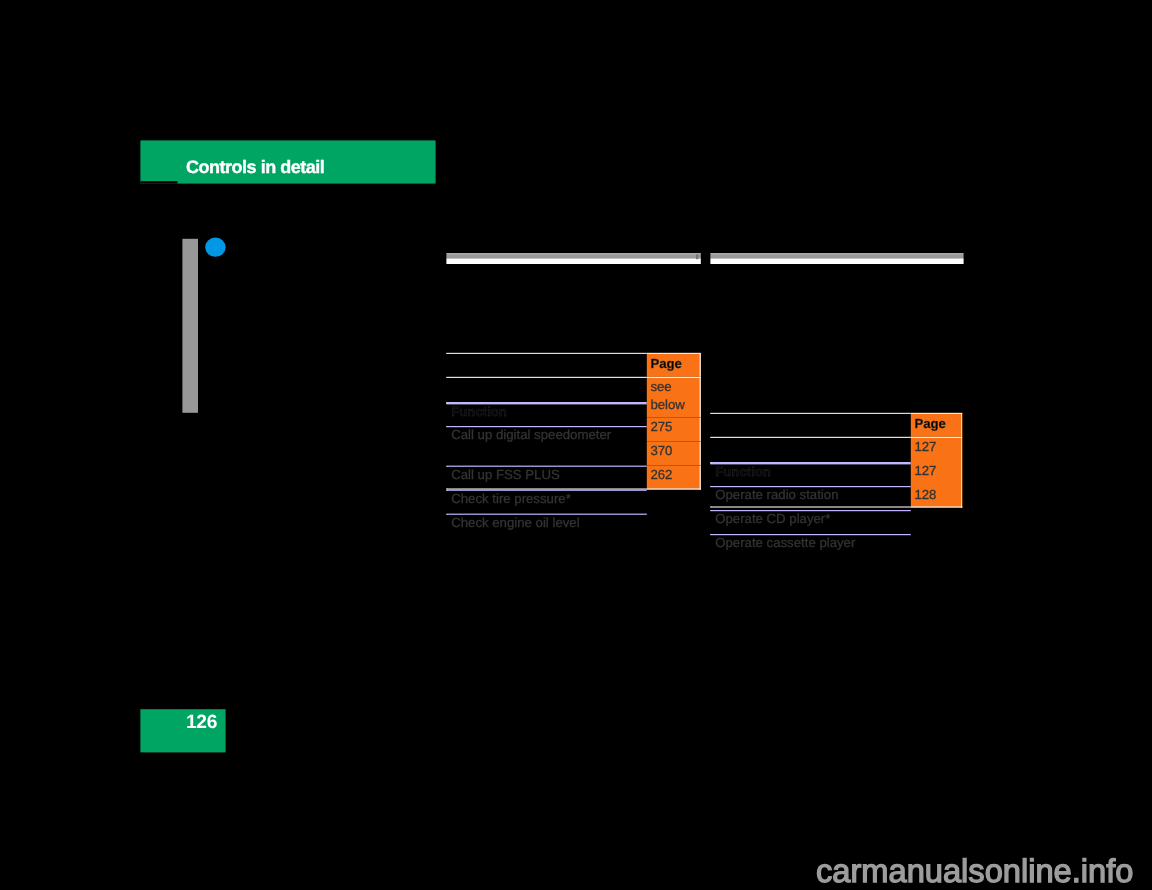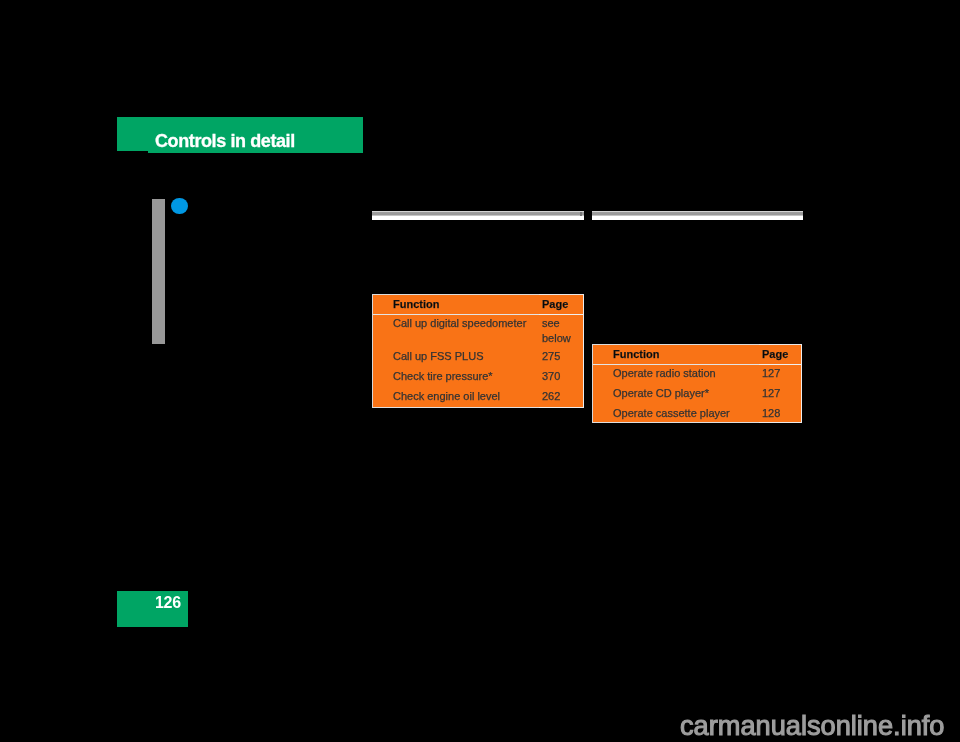--- a/index.html
+++ b/index.html
@@ -1,35 +1,35 @@
 <!DOCTYPE html>
 <html><head>
 <meta charset="utf-8">
 <style>
   html,body{margin:0;padding:0;}
   body{width:960px;height:742px;background:#000;overflow:hidden;-webkit-font-smoothing:antialiased;
        font-family:"Liberation Sans",sans-serif;}
   .page{position:absolute;left:0;top:0;width:960px;height:742px;filter:opacity(1);}
   .chapter-banner{position:absolute;left:117px;top:117px;width:246px;height:36px;background:#00a564;}
   .chapter-banner .notch{position:absolute;left:0;bottom:0;width:31px;height:2px;background:#000;}
-  .chapter-title{position:absolute;left:38px;top:14px;color:#fff;font-size:18px;letter-spacing:-0.4px;font-weight:bold;white-space:nowrap;filter:opacity(1);-webkit-text-stroke:0.3px #fff;}
+  .chapter-title{position:absolute;left:38px;top:14px;color:#fff;font-size:15px;letter-spacing:-0.4px;font-weight:bold;white-space:nowrap;filter:opacity(1);-webkit-text-stroke:0.3px #fff;}
   .grey-bar{position:absolute;left:152px;top:199px;width:13px;height:145px;background:#989898;}
   .blue-dot{position:absolute;left:171px;top:197.5px;width:17px;height:16.5px;border-radius:50%;background:#0098e4;}
   .rule{position:absolute;height:9px;overflow:hidden;background:linear-gradient(to bottom,
         #d4d4d4 0px,#d4d4d4 1px,
         #a2a2a2 1px,#9a9a9a 2px,
         #9a9a9a 2px,#9a9a9a 4px,
         #c4c4c4 4px,#c4c4c4 5px,
         #ffffff 5px,#ffffff 9px);}
   .rule .tick{position:absolute;right:2.2px;top:1px;width:1.4px;height:3.6px;background:#777;}
   .tblwrap{position:absolute;font-size:11px;color:#333333;line-height:15px;-webkit-text-stroke:0.25px #333333;}
   .trow{display:flex;height:20px;}
   .trow.tall{height:33px;}
   .cell{padding-top:1px;box-sizing:border-box;}
-  .c-fn{background:#f97316;padding-left:21px;box-shadow:inset 1px 0 0 #d6d6d6;}
+  .c-fn{background:#c4b5fd;padding-left:4px;box-shadow:inset 1px 0 0 #d6d6d6;margin-top:40px;}
   .c-pg{background:#f97316;flex:1;padding-left:3px;box-shadow:inset -1px 0 0 #ececec;}
   .s-fn{box-shadow:inset 1px 0 0 #d6d6d6;}
   .s-pg{box-shadow:inset -1px 0 0 #ececec;}
   .hdr .cell{font-weight:bold;padding-top:2px;color:#080808;}
   .hdr{height:19px;}
   .sepline{height:1px;display:flex;}
   .sepline .s-fn{background:#e4e4e4;}
   .sepline .s-pg{background:#f0f0f0;flex:1;}
   .topline{height:1px;display:flex;}
   .topline .s-fn{background:#dcdcdc;}

